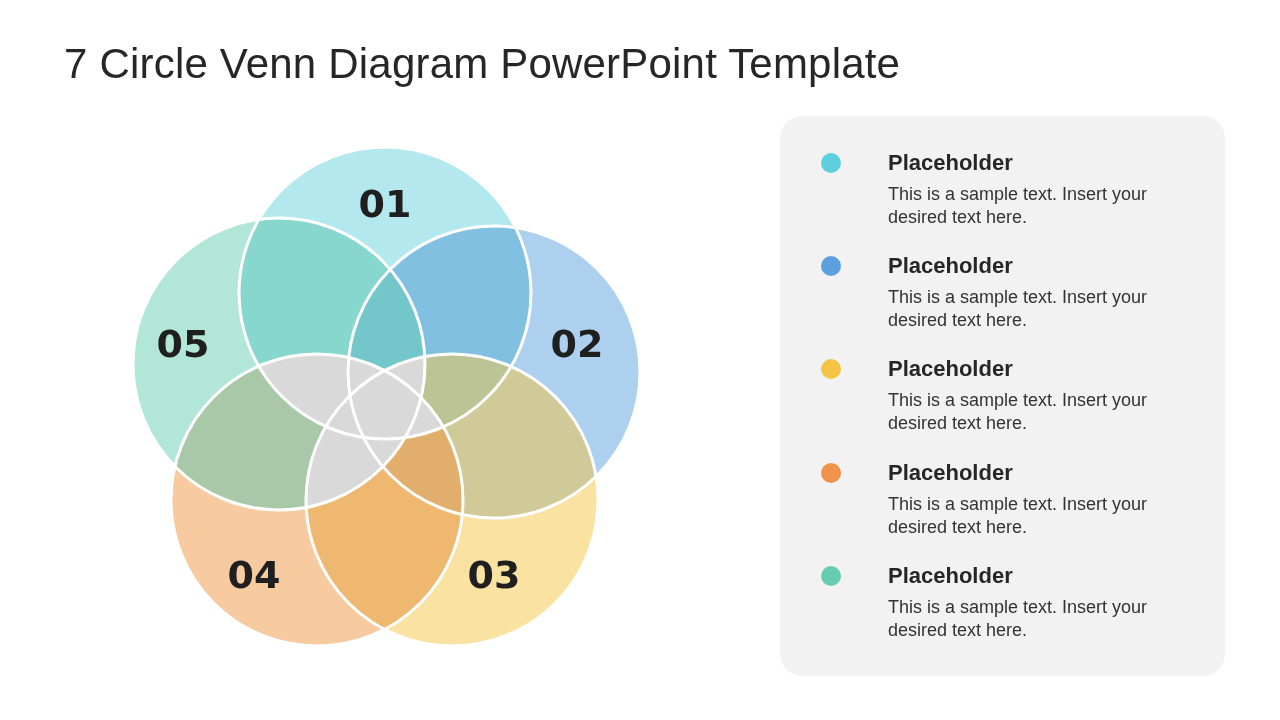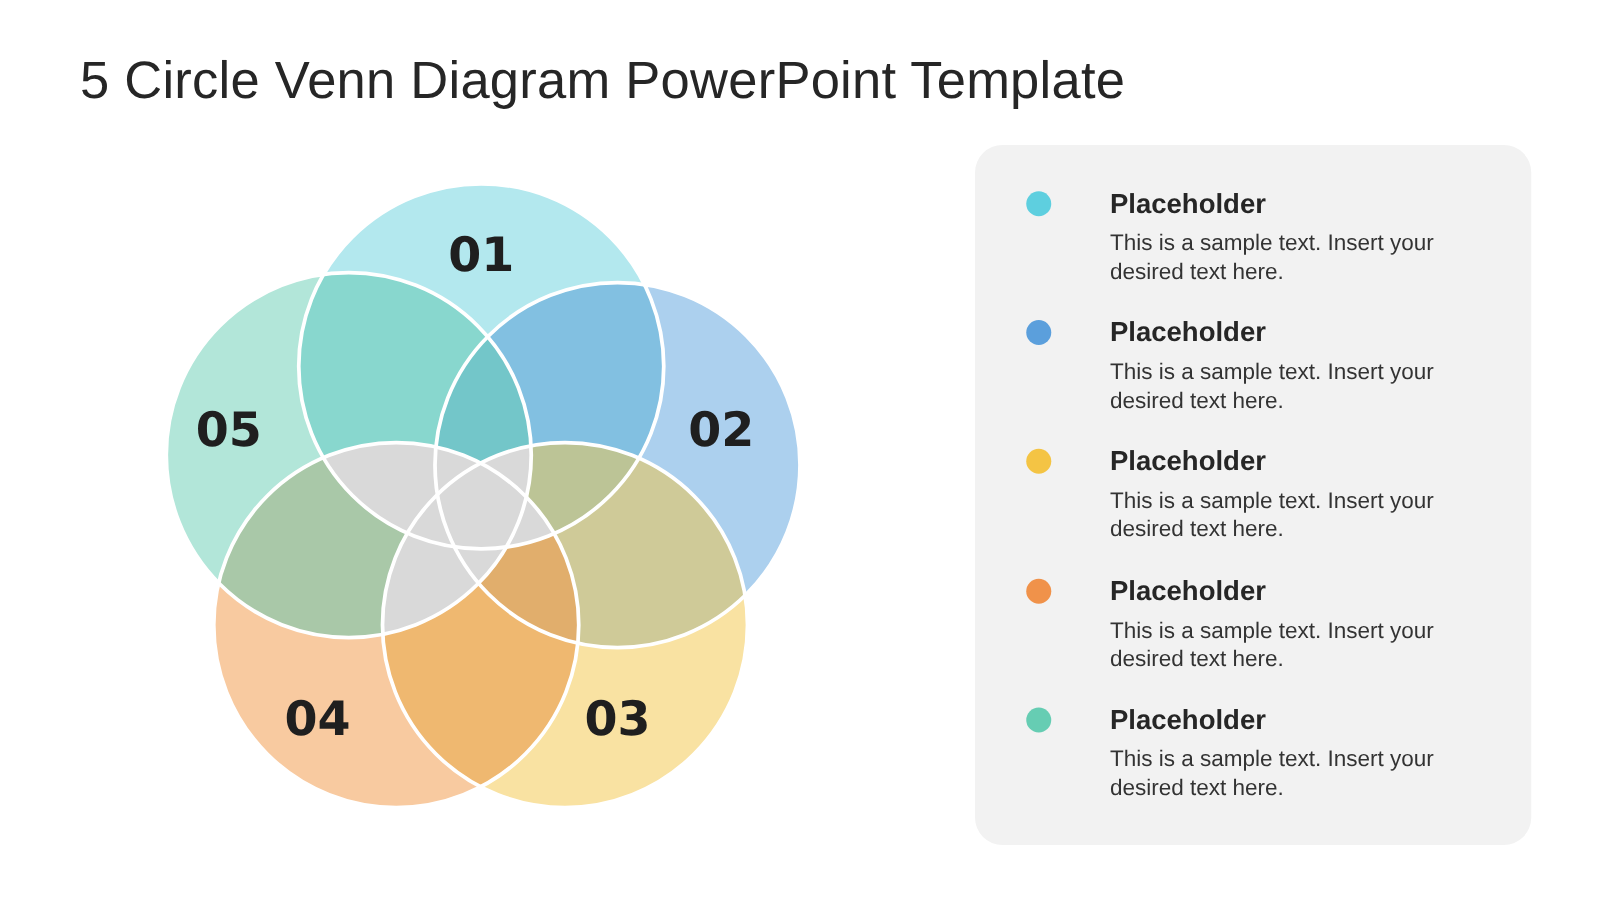--- a/index.html
+++ b/index.html
@@ -15,21 +15,21 @@
   .item { position: absolute; left: 0; width: 445px; }
   .dot { position: absolute; left: 41px; width: 20px; height: 20px; border-radius: 50%; }
   .item-title { position: absolute; left: 108px; top: 0; font-size: 22px; font-weight: 700; color: #262626;
                 white-space: nowrap; }
   .item-desc { position: absolute; left: 108px; top: 33px; width: 300px; font-size: 18px; line-height: 23px;
                color: #333333; }
 </style>
 </head>
 <body>
 
-<div class="title">5 Circle Venn Diagram PowerPoint Template</div>
+<div class="title">7 Circle Venn Diagram PowerPoint Template</div>
 
 <div class="venn">
   <svg viewBox="0 0 760 720" xmlns="http://www.w3.org/2000/svg">
     <defs>
       <clipPath id="c1">
           <circle cx="385" cy="293" r="146"></circle>
         </clipPath>
       <clipPath id="c2">
           <circle cx="494" cy="372" r="146"></circle>
         </clipPath>

